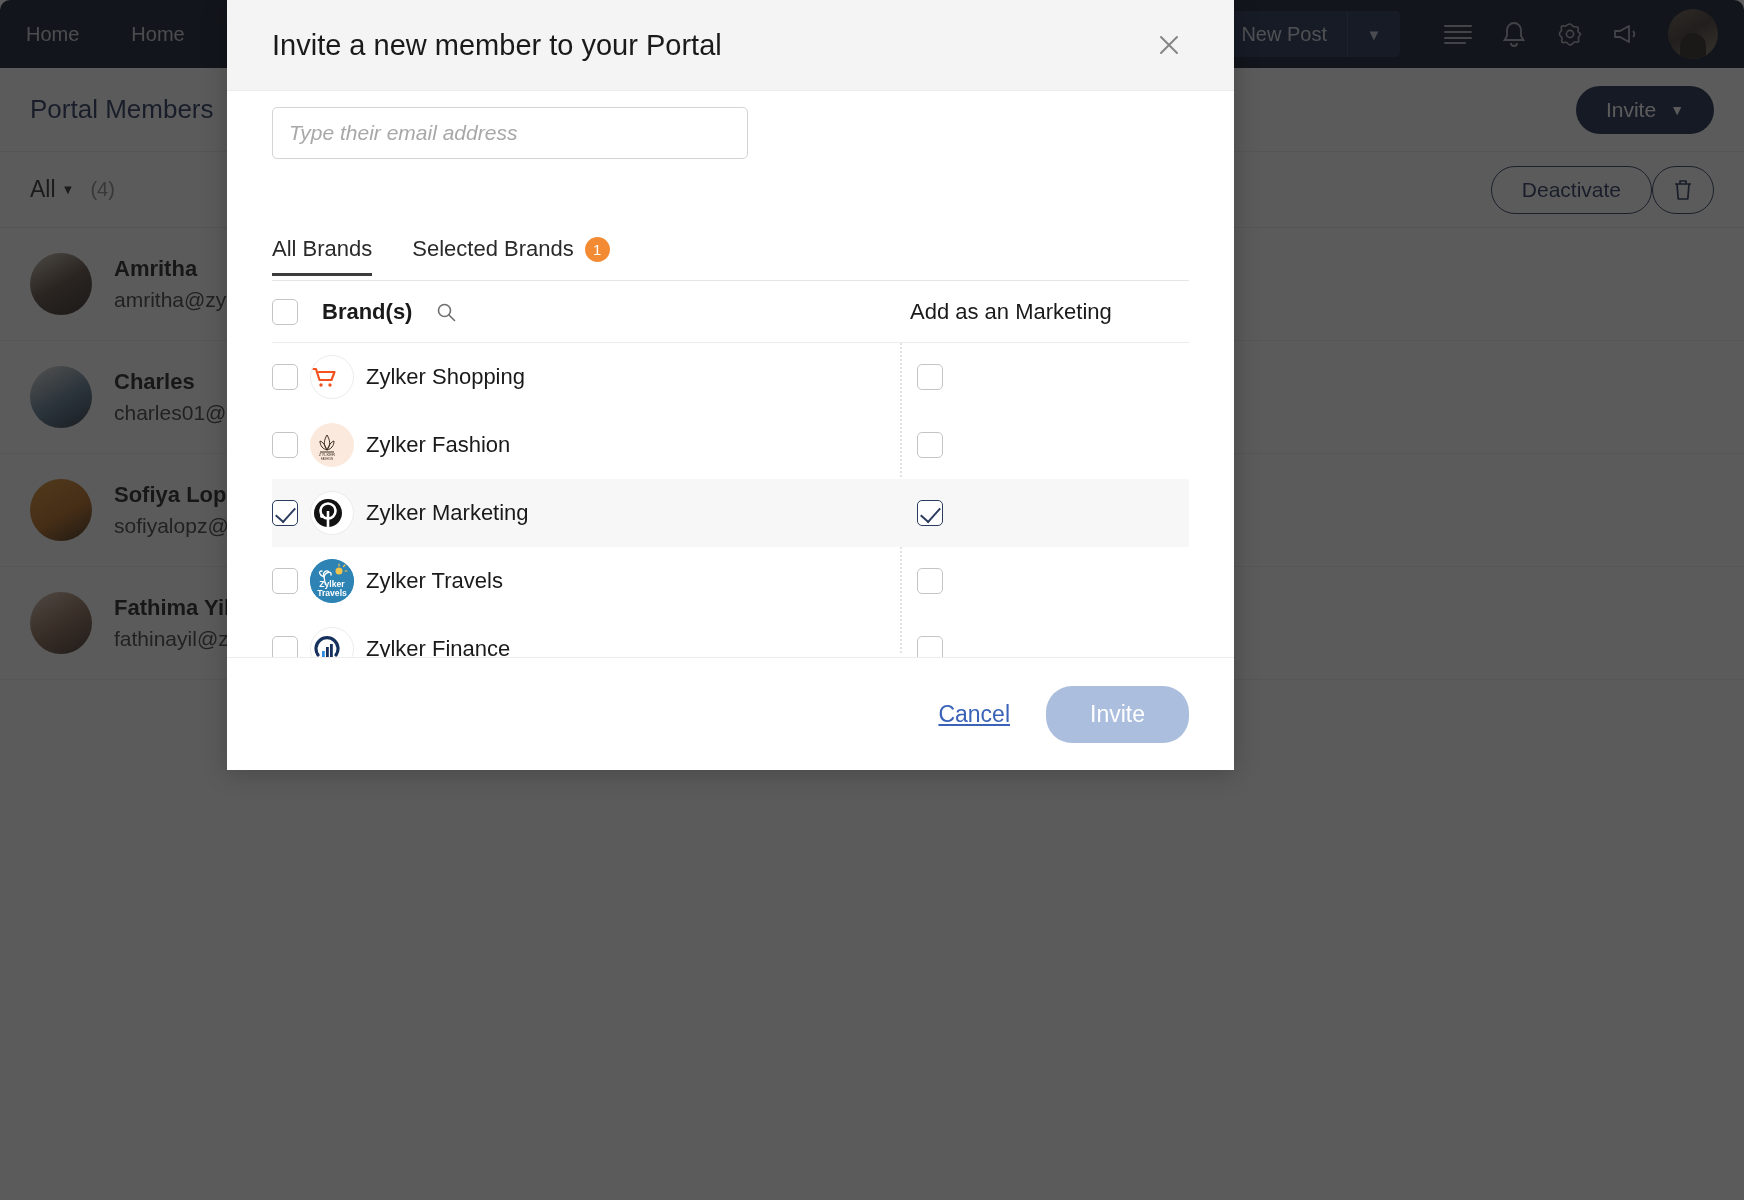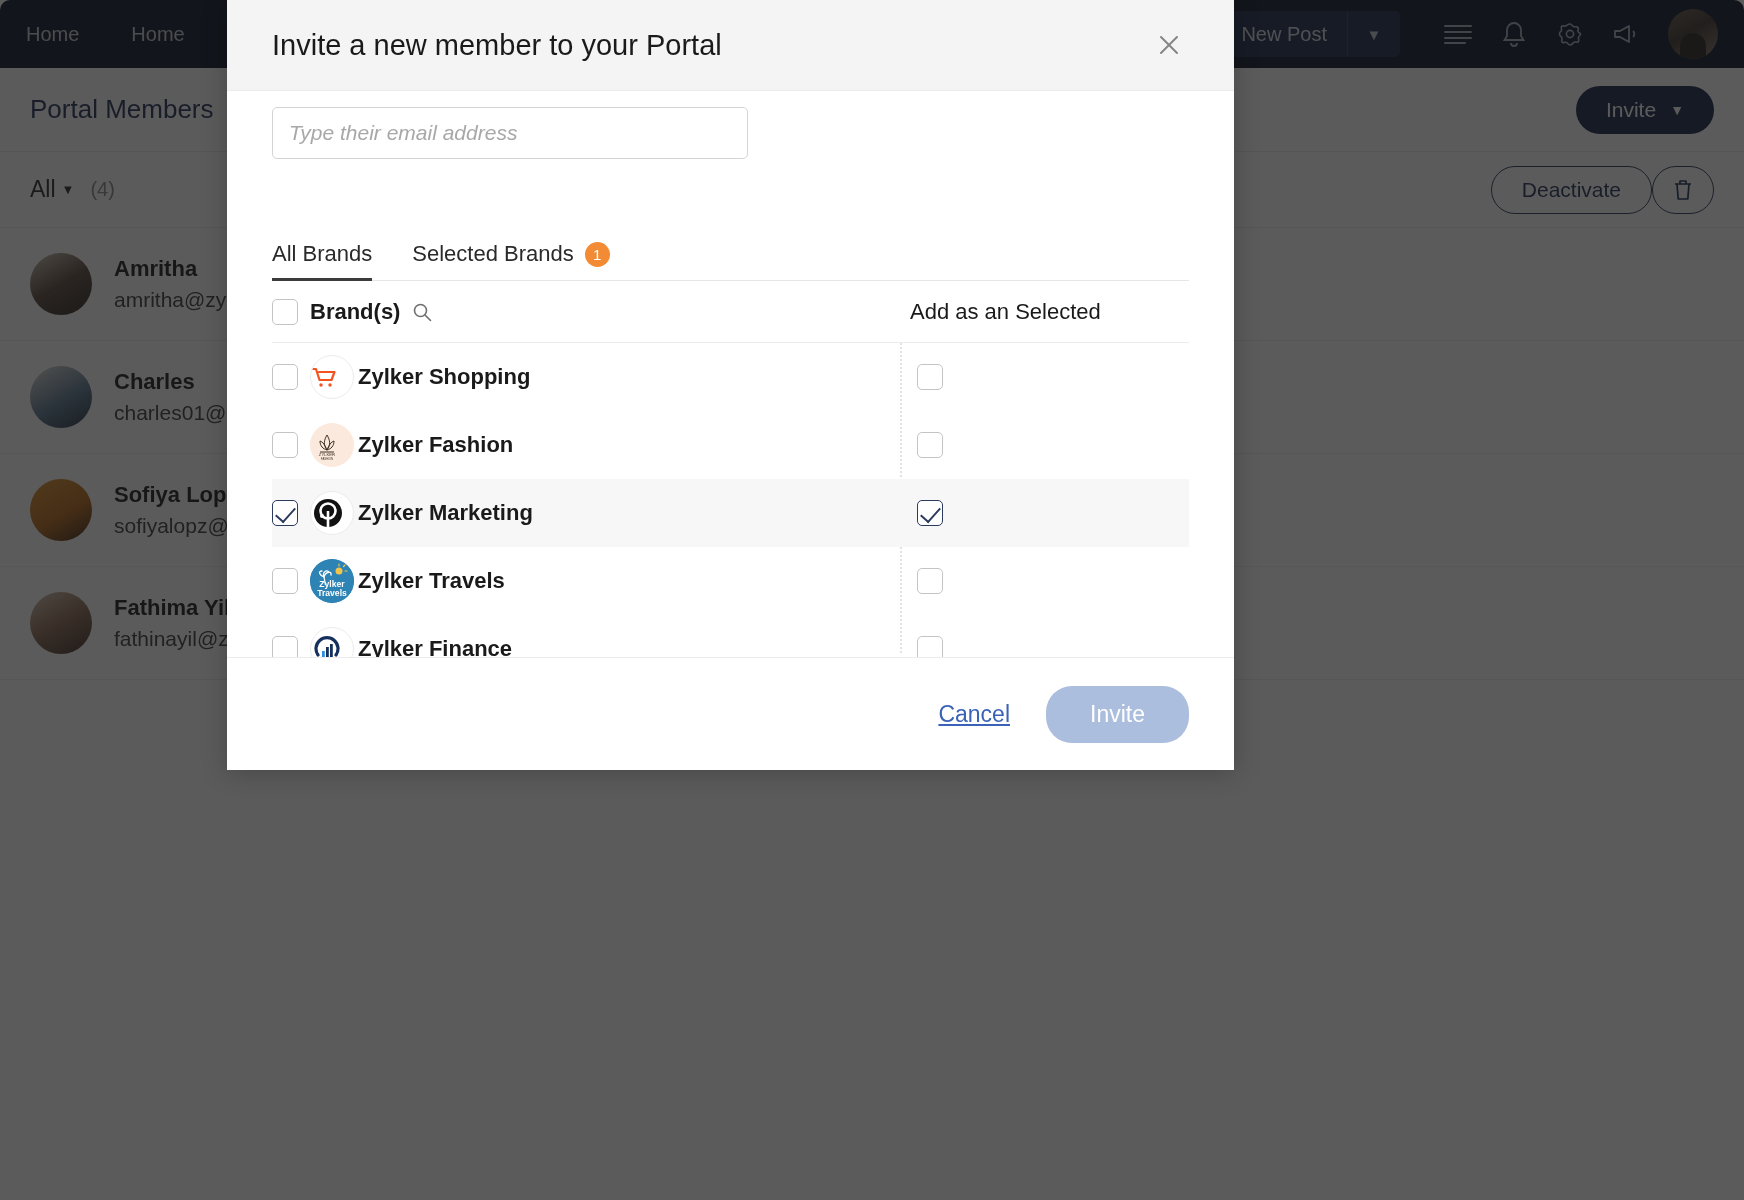--- a/index.html
+++ b/index.html
@@ -115,58 +115,58 @@
   .email-input {
     margin-top: 16px; width: 476px; height: 52px;
     border: 1px solid #d4d4d4; border-radius: 5px;
     padding: 12px 16px; font-size: 21px; font-style: italic;
     color: #9b9b9b; font-family: "Liberation Sans", sans-serif;
     background: #ffffff; outline: none;
   }
   .email-input::placeholder { color: #a8a8a8; font-style: italic; }
 
   .tabs {
-    margin-top: 72px; display: flex; align-items: flex-end; gap: 40px;
+    margin-top: 72px; display: flex; align-items: center; gap: 40px;
     border-bottom: 1px solid #e6e6e6; height: 50px;
   }
   .tab {
     font-size: 22px; color: #2a2a2a; padding-bottom: 13px;
     display: flex; align-items: center; gap: 11px; position: relative;
   }
   .tab.active::after {
     content: ""; position: absolute; left: 0; right: 0; bottom: -1px;
     height: 3px; background: #3c3c3c;
   }
   .tab-badge {
     background: #f28b34; color: #ffffff; font-size: 15px;
     width: 25px; height: 25px; border-radius: 50%;
     display: flex; align-items: center; justify-content: center;
   }
 
   .table-head {
     display: flex; align-items: center; height: 62px; position: relative;
     border-bottom: 1px solid #ececec;
   }
-  .th-brand { display: flex; gap: 12px; }
+  .th-brand { display: flex; gap: 24px; }
   .th-brand-label { font-size: 22px; font-weight: bold; color: #1a1a1a; }
   .th-approver {
     position: absolute; left: 638px; font-size: 22px; color: #1a1a1a;
   }
 
   .brand-row {
     display: flex; align-items: center; height: 68px; position: relative;
   }
   .brand-row.selected { background: #f7f7f8; }
   .brand-logo {
     width: 44px; height: 44px; border-radius: 50%;
     margin-left: 12px; flex: 0 0 44px;
     display: flex; align-items: center; justify-content: flex-start;
     overflow: hidden; position: relative;
   }
-  .brand-name { font-size: 22px; color: #1a1a1a; margin-left: 4px; font-weight: bold; }
+  .brand-name { font-size: 22px; color: #1a1a1a; margin-left: 12px; }
   .approver-cell {
     position: absolute; left: 645px; display: flex; align-items: center;
   }
 
   .cb {
     width: 26px; height: 26px; border: 1px solid #c4c4c4; border-radius: 5px;
     background: #ffffff; display: inline-block; position: relative; flex: 0 0 26px;
   }
   .cb.checked { border-color: #2b3b5e; }
   .cb.checked::after {
@@ -328,21 +328,21 @@
         <div class="th-brand">
           <span class="cb"></span>
           <span class="th-brand-label">Brand(s)</span>
           <span style="display:flex;align-items:center;">
             <svg class="icon-svg" width="20" height="20" viewBox="0 0 20 20">
               <circle cx="8.5" cy="8.5" r="6" fill="none" stroke="#6f6f6f" stroke-width="1.6"></circle>
               <line x1="13" y1="13" x2="18.5" y2="18.5" stroke="#6f6f6f" stroke-width="1.6" stroke-linecap="round"></line>
             </svg>
           </span>
         </div>
-        <div class="th-approver">Add as an Selected</div>
+        <div class="th-approver">Add as an Marketing</div>
       </div>
 
       <div class="brand-row">
         <span class="cb"></span>
         <span class="brand-logo" style="background:#ffffff;border:1px solid #ececec;">
           <svg class="icon-svg" width="26" height="22" viewBox="0 0 26 22">
             <path d="M2 3h3l3.5 11h12l3-8H8" fill="none" stroke="#f4521f" stroke-width="2.2" stroke-linejoin="round" stroke-linecap="round"></path>
             <circle cx="10" cy="19" r="1.7" fill="#f4521f"></circle>
               <circle cx="19" cy="19" r="1.7" fill="#f4521f"></circle>
           </svg>

